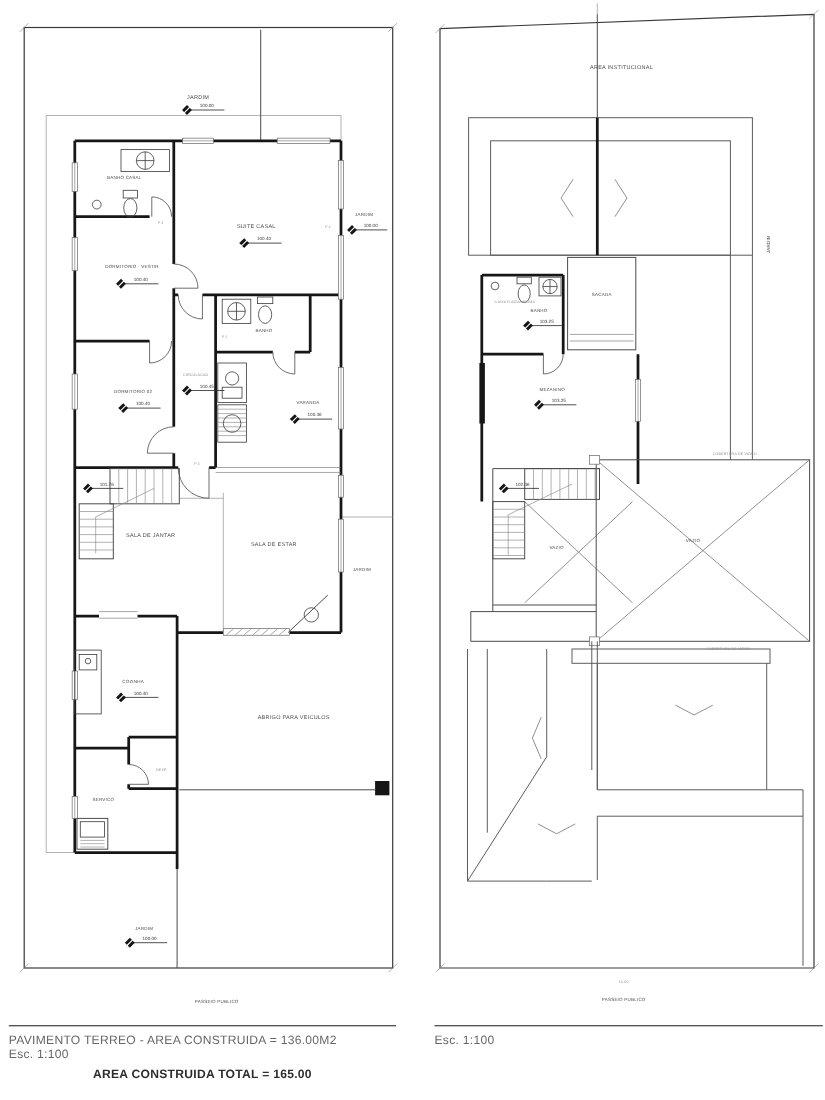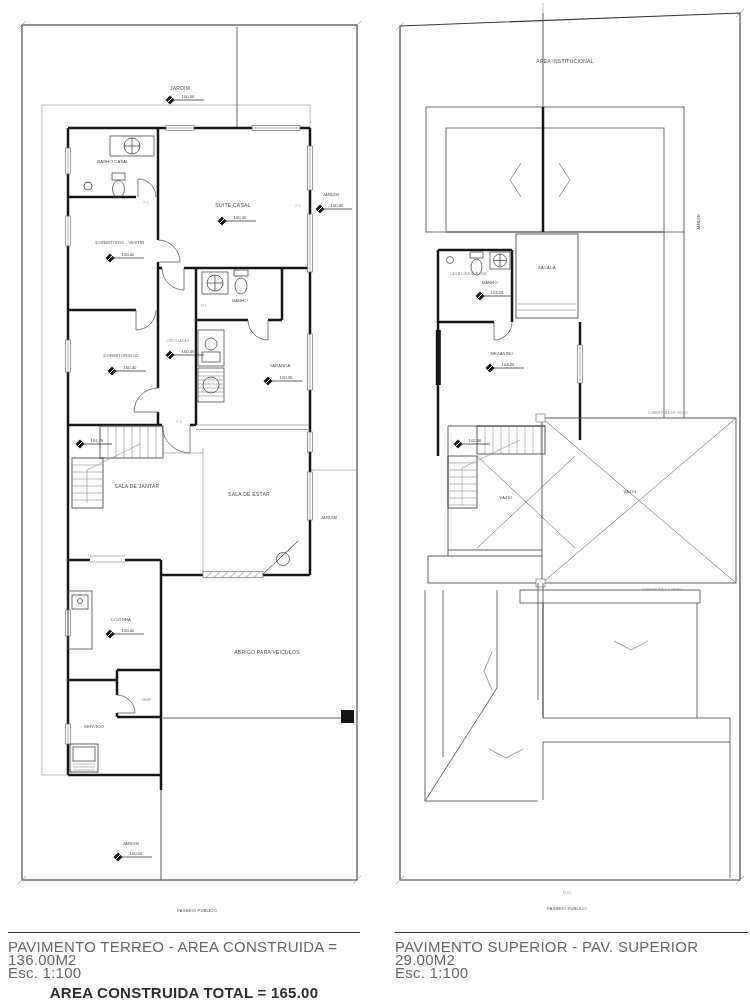--- a/index.html
+++ b/index.html
@@ -15,21 +15,21 @@
   .fix{stroke:#3f3f3f;stroke-width:.75;fill:none}
   .winrect{fill:#ffffff;stroke:#6a6a6a;stroke-width:.65}
   .winline{stroke:#6a6a6a;stroke-width:.55;fill:none}
   .xline{stroke:#6f6f6f;stroke-width:.7;fill:none}
   .mark{stroke:#2a2a2a;stroke-width:.75;fill:none}
   .lab{fill:#4c4c4c;font-size:5px;letter-spacing:.25px;text-anchor:middle}
   .lab-s{fill:#4c4c4c;font-size:4.1px;letter-spacing:.2px;text-anchor:middle}
   .lvl{fill:#3f3f3f;font-size:4.2px;text-anchor:middle}
   .tiny{fill:#8c8c8c;font-size:3.3px;text-anchor:middle;letter-spacing:.15px}
   .tag{fill:#9a9a9a;font-size:3.4px;text-anchor:middle}
-  .cap{position:absolute;color:#676767;font-size:15px;letter-spacing:.25px;}
+  .cap{position:absolute;color:#676767;font-size:11px;letter-spacing:.25px;}
   .cap-rule{border-top:1.6px solid #2f2f2f;margin-bottom:7px;}
   .cap-title{line-height:13px;}
   .cap-scale{line-height:13px;}
   .cap-total{margin-top:5px;font-weight:bold;color:#2d2d2d;text-align:center;}
 </style>
 </head>
 <body>
 
 <div class="sheet">
 <svg width="750" height="1000" viewBox="0 0 750 1000">
@@ -339,16 +339,15 @@
 
   
   <div class="cap" style="left:8px;top:932px;width:352px;">
     <div class="cap-rule"></div>
     <div class="cap-title">PAVIMENTO TERREO - AREA CONSTRUIDA = 136.00M2</div>
     <div class="cap-scale">Esc. 1:100</div>
     <div class="cap-total">AREA CONSTRUIDA TOTAL = 165.00</div>
   </div>
   <div class="cap" style="left:395px;top:932px;width:353px;">
     <div class="cap-rule"></div>
-    <div class="cap-title">PAVIMENTO SUPERIOR - PAV. SUPERIOR 29.00M2</div>
     <div class="cap-scale">Esc. 1:100</div>
   </div>
 </div>
 
 </body></html>

